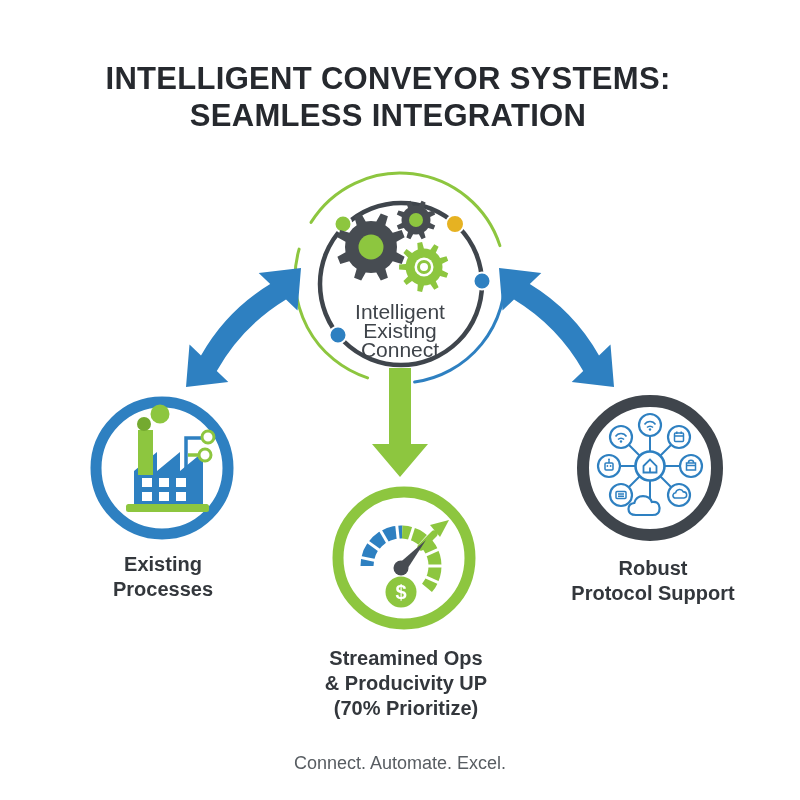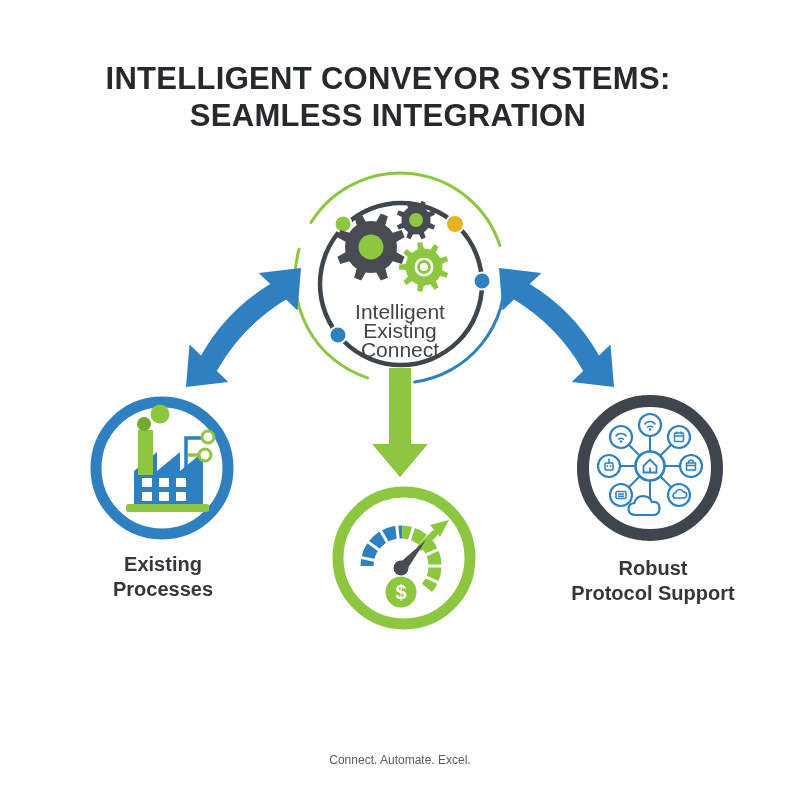--- a/index.html
+++ b/index.html
@@ -20,21 +20,21 @@
   }
   .node-label{
     font-size:20px;line-height:25px;font-weight:bold;
     color:var(--label-text,#33373c);width:300px;
   }
   .label-existing{left:163px;top:552px;}
   .label-ops{left:406px;top:646px;}
   .label-protocol{left:653px;top:556px;}
   .tagline{
     left:400px;top:753px;width:400px;
-    font-size:12px;color:var(--tagline-text,#585d62);
+    font-size:18px;color:var(--tagline-text,#585d62);
   }
 </style>
 </head>
 <body>
 
 <div class="stage">
 
   <svg width="800" height="800" viewBox="0 0 800 800">
 
     <g>
@@ -190,20 +190,25 @@
     <div>Intelligent</div>
     <div>Existing</div>
     <div>Connect</div>
   </div>
 
   <div class="txt node-label label-existing">
     <div>Existing</div>
     <div>Processes</div>
   </div>
 
+  <div class="txt node-label label-ops">
+    <div>Streamined Ops</div>
+    <div>&amp; Producivity UP</div>
+    <div>(70% Prioritize)</div>
+  </div>
 
   <div class="txt node-label label-protocol">
     <div>Robust</div>
     <div>Protocol Support</div>
   </div>
 
   <div class="txt tagline">Connect. Automate. Excel.</div>
 </div>
 
 </body></html>

